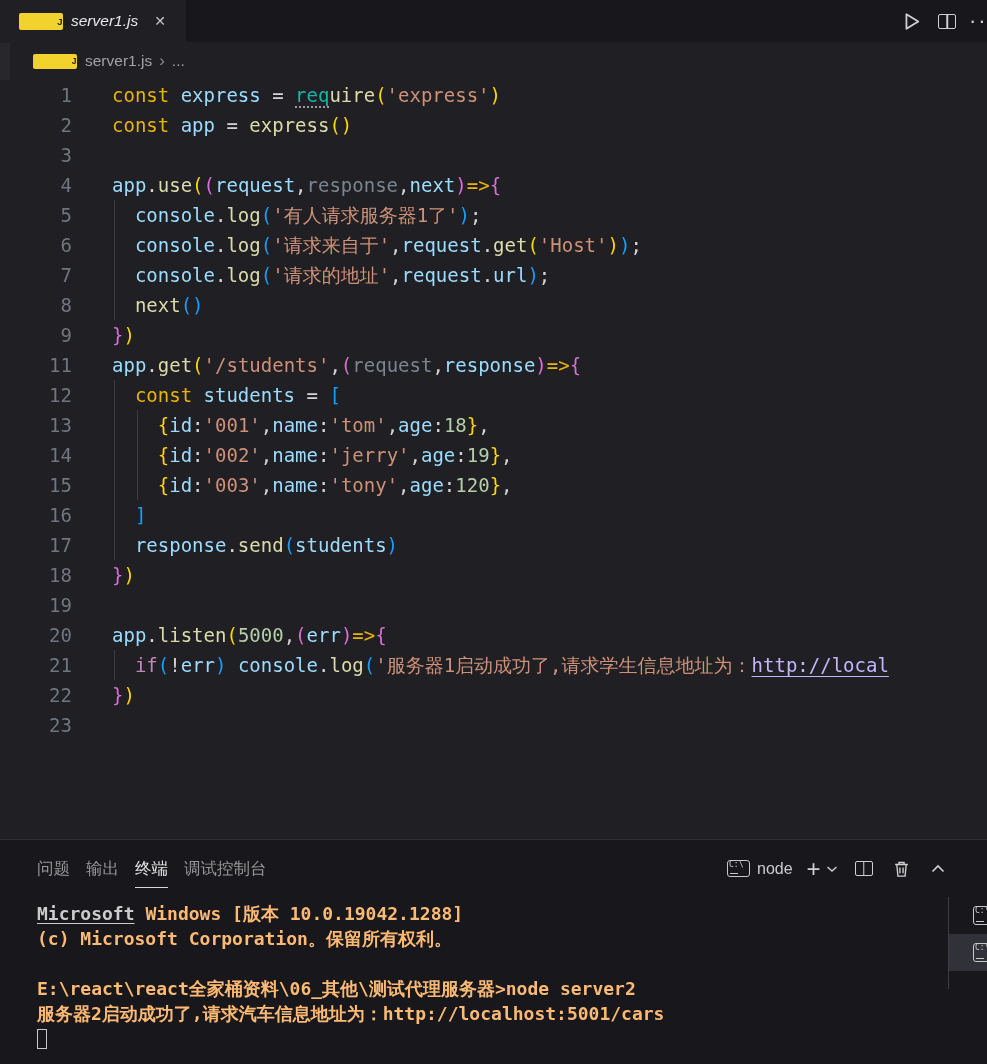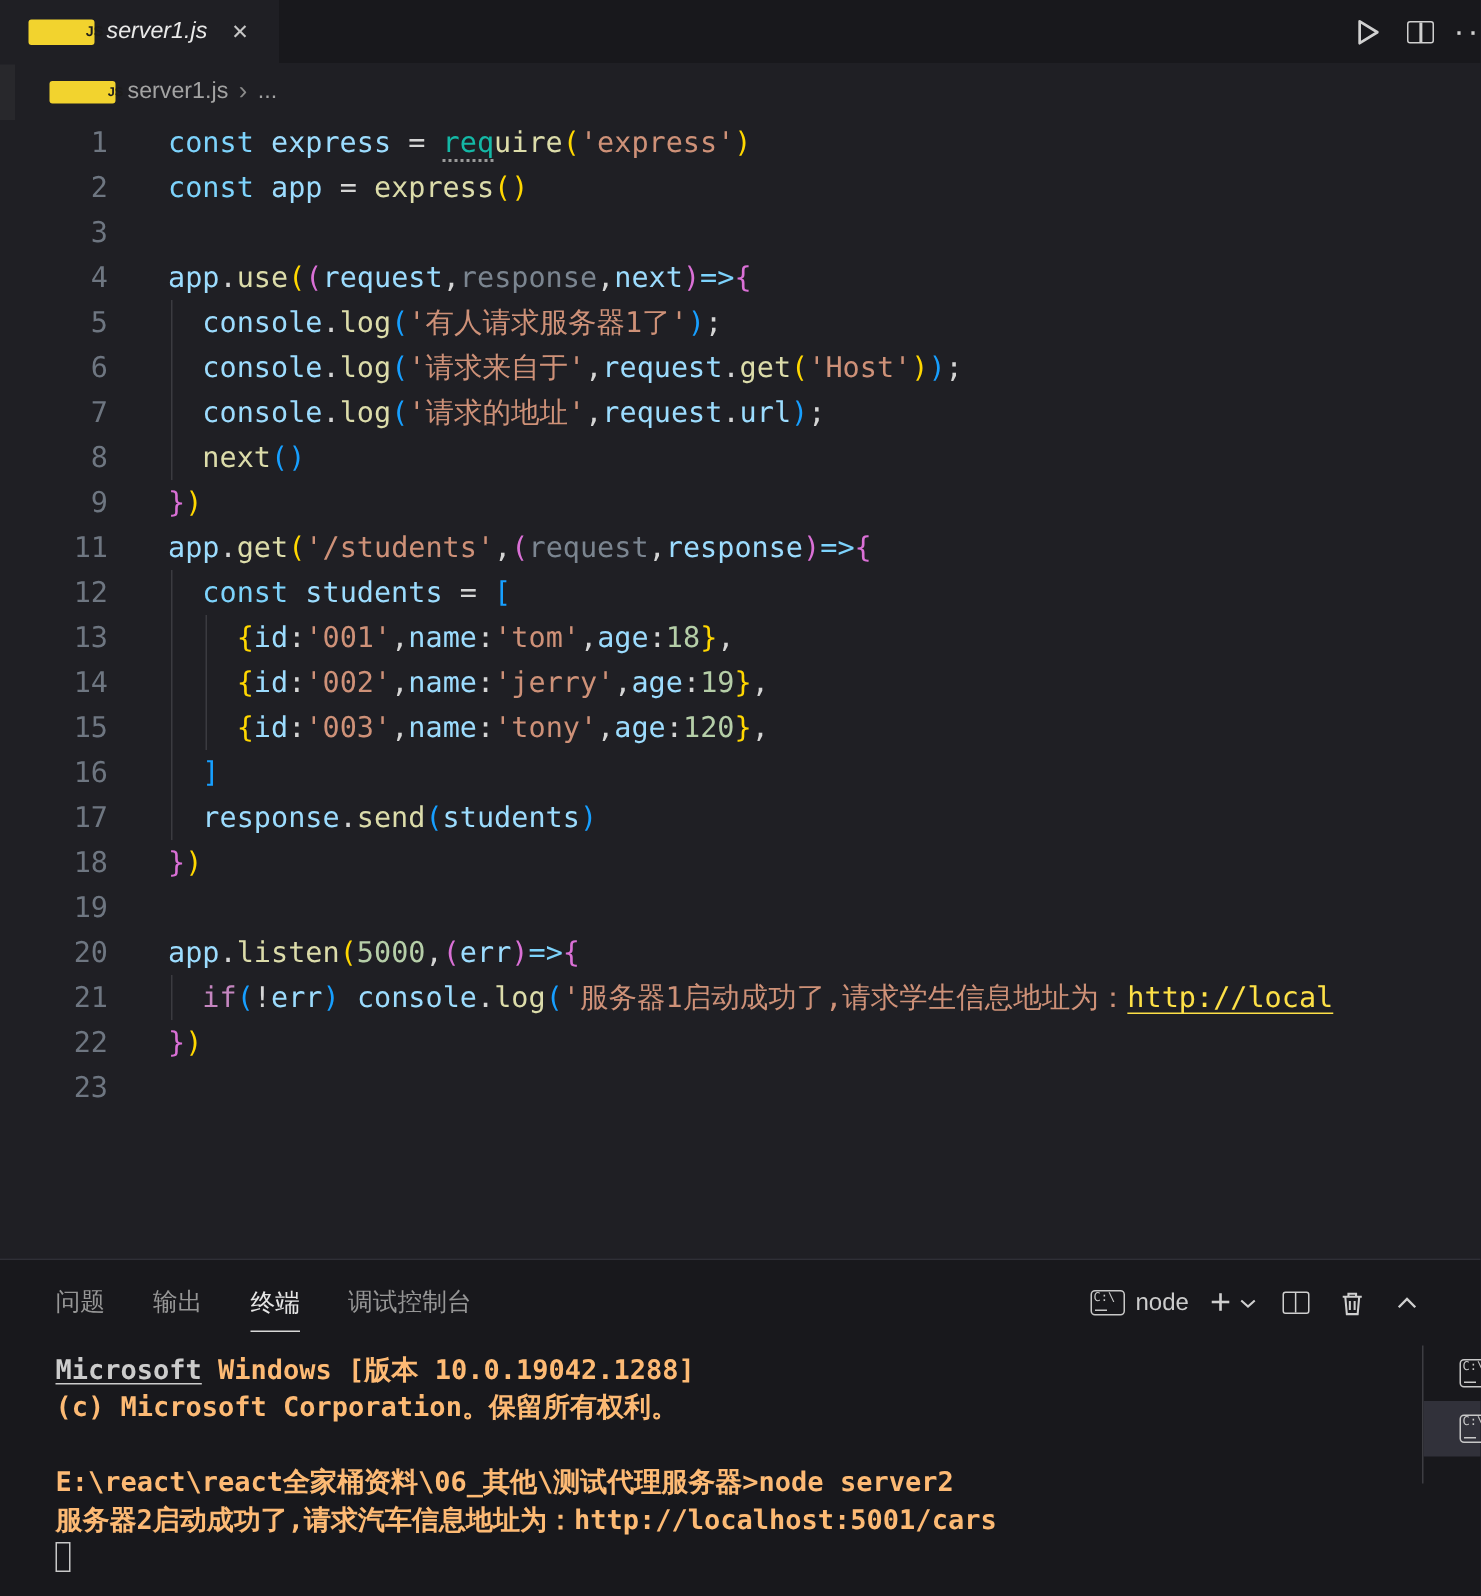--- a/index.html
+++ b/index.html
@@ -39,43 +39,43 @@
   
   .editor { position:absolute; left:0; top:80px; width:987px; height:759px;
     background:#1f1f24; overflow:hidden;
     font-family:"DejaVu Sans Mono", monospace; font-size:19px; }
   .code-line { position:relative; height:30px; line-height:30px; white-space:pre; }
   .ln { position:absolute; left:0; top:0; width:72px; text-align:right; color:#6e7681; }
   .lc { position:absolute; left:112px; top:0; white-space:pre; }
   .guide { position:absolute; top:0; height:30px; width:1px; background:#3b3b40; }
   .guide.g1 { left:114px; } .guide.g2 { left:137px; }
 
-  .tok.kw  { color:#7dd3fc;margin-top:44px; }
+  .tok.kw  { color:#eab308;margin-top:44px; }
   .tok.ctrl{ color:#c586c0; }
   .tok.var { color:#9cdcfe; }
   .tok.dim { color:#7b8590; }
   .tok.fn  { color:#dcdcaa; }
   .tok.fnh { color:#14b8a6; border-bottom:2px dotted #9a9a9a; }
   .tok.str { color:#ce9178; }
   .tok.num { color:#b5cea8; }
   .tok.pun { color:#d4d4d4; }
   .tok.b1  { color:#ffd700; }
   .tok.b2  { color:#da70d6; }
   .tok.b3  { color:#179fff; }
-  .tok.link{ color:#fde047; text-decoration:underline; text-underline-offset:4px; }
+  .tok.link{ color:#c4b5fd; text-decoration:underline; text-underline-offset:4px; }
   .tok.u   { color:#cccccc; text-decoration:underline; text-underline-offset:3px; }
   .tok.t   { color:#fdba74; }
 
   
   .panel { position:absolute; left:0; top:839px; width:987px; height:225px;
     background:#18181c; border-top:1px solid #2f2f36; }
-  .panel-tabs { position:absolute; left:37px; top:0; height:57px; display:flex; gap:32px; }
+  .panel-tabs { position:absolute; left:37px; top:0; height:57px; display:flex; gap:16px; }
   .ptab { position:relative; height:57px; line-height:57px; color:#969696; font-size:16.5px;
     cursor:pointer; }
-  .ptab.active { color:#e6e6e6;font-family:Liberation Serif, serif; }
+  .ptab.active { color:#e6e6e6; }
   .ptab.active::after { content:""; position:absolute; left:0; right:0; bottom:9px;
     height:1.5px; background:#d7d7d7; }
 
   .panel-actions { position:absolute; left:727px; top:0; height:57px; display:flex;
     align-items:center; color:#cccccc; }
   .cmdicon { display:inline-block; width:23px; height:17px; border:1.5px solid #c8c8c8;
     border-radius:3px; position:relative; flex:0 0 auto; }
   .cmdicon .cl { position:absolute; top:0px; left:1px; font-size:8px; line-height:8px;
     color:#c8c8c8; font-family:"DejaVu Sans Mono", monospace; }
   .cmdicon::after { content:""; position:absolute; left:2px; bottom:2px; width:8px;

